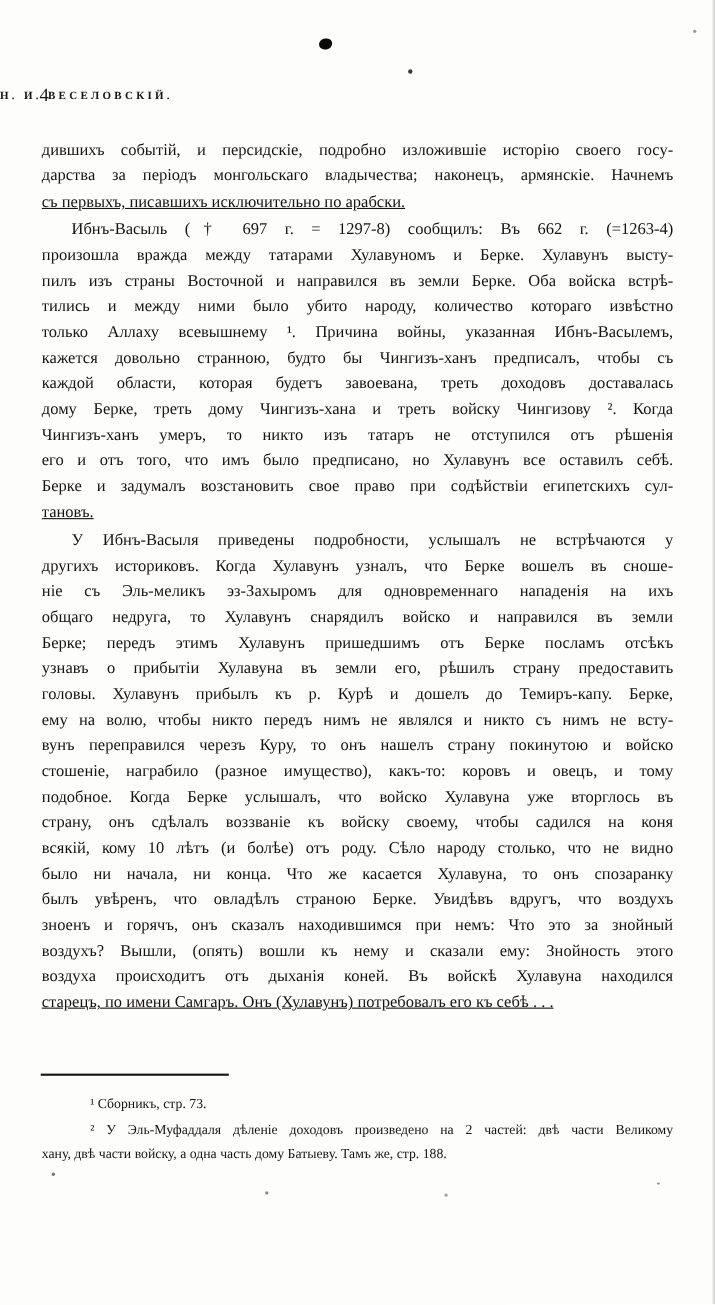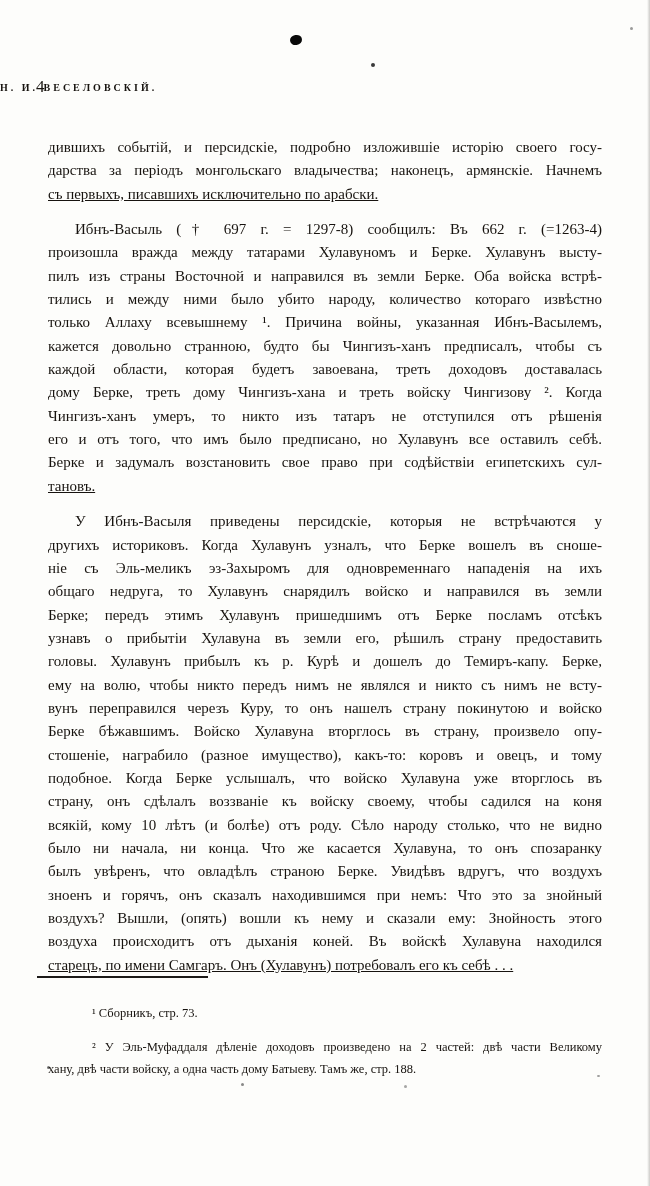--- a/index.html
+++ b/index.html
@@ -12,21 +12,21 @@
   .pageno {
     position:absolute; left:36px; top:78px;
     font-size:17px; line-height:18px;
   }
   .running {
     position:absolute; left:0; right:0; top:82px;
     text-align:left; font-weight:bold;
     font-size:10px; letter-spacing:3px;
   }
   .body-text { position:absolute; left:36px; top:124px; width:578px; }
-  .para { margin:12px; }
+  .para { margin:2px; }
   .line {
     font-size:15px; line-height:23.35px;
     text-align:justify; text-align-last:justify;
   }
   .line.lastline { text-align:right; text-align-last:left;text-decoration:underline; }
   .line.indent { text-indent:27px; }
   .fn-rule {
     position:absolute; left:37px; top:976px;
     width:171px; height:2px; background:#1c1a18;
   }
@@ -79,30 +79,29 @@
         <div class="line">только Аллаху всевышнему ¹. Причина войны, указанная Ибнъ-Васылемъ,</div>
         <div class="line">кажется довольно странною, будто бы Чингизъ-ханъ предписалъ, чтобы съ</div>
         <div class="line">каждой области, которая будетъ завоевана, треть доходовъ доставалась</div>
         <div class="line">дому Берке, треть дому Чингизъ-хана и треть войску Чингизову ². Когда</div>
         <div class="line">Чингизъ-ханъ умеръ, то никто изъ татаръ не отступился отъ рѣшенія</div>
         <div class="line">его и отъ того, что имъ было предписано, но Хулавунъ все оставилъ себѣ.</div>
         <div class="line">Берке и задумалъ возстановить свое право при содѣйствіи египетскихъ сул-</div>
         <div class="line lastline">тановъ.</div>
       </div>
       <div class="para">
-        <div class="line indent">У Ибнъ-Васыля приведены персидскіе, которыя не встрѣчаются у</div>
+        <div class="line indent">У Ибнъ-Васыля приведены подробности, услышалъ не встрѣчаются у</div>
         <div class="line">другихъ историковъ. Когда Хулавунъ узналъ, что Берке вошелъ въ сноше-</div>
         <div class="line">ніе съ Эль-меликъ эз-Захыромъ для одновременнаго нападенія на ихъ</div>
         <div class="line">общаго недруга, то Хулавунъ снарядилъ войско и направился въ земли</div>
         <div class="line">Берке; передъ этимъ Хулавунъ пришедшимъ отъ Берке посламъ отсѣкъ</div>
         <div class="line">узнавъ о прибытіи Хулавуна въ земли его, рѣшилъ страну предоставить</div>
         <div class="line">головы. Хулавунъ прибылъ къ р. Курѣ и дошелъ до Темиръ-капу. Берке,</div>
         <div class="line">ему на волю, чтобы никто передъ нимъ не являлся и никто съ нимъ не всту-</div>
         <div class="line">вунъ переправился черезъ Куру, то онъ нашелъ страну покинутою и войско</div>
-        <div class="line">Берке бѣжавшимъ. Войско Хулавуна вторглось въ страну, произвело опу-</div>
         <div class="line">стошеніе, награбило (разное имущество), какъ-то: коровъ и овецъ, и тому</div>
         <div class="line">подобное. Когда Берке услышалъ, что войско Хулавуна уже вторглось въ</div>
         <div class="line">страну, онъ сдѣлалъ воззваніе къ войску своему, чтобы садился на коня</div>
         <div class="line">всякій, кому 10 лѣтъ (и болѣе) отъ роду. Сѣло народу столько, что не видно</div>
         <div class="line">было ни начала, ни конца. Что же касается Хулавуна, то онъ спозаранку</div>
         <div class="line">былъ увѣренъ, что овладѣлъ страною Берке. Увидѣвъ вдругъ, что воздухъ</div>
         <div class="line">зноенъ и горячъ, онъ сказалъ находившимся при немъ: Что это за знойный</div>
         <div class="line">воздухъ? Вышли, (опять) вошли къ нему и сказали ему: Знойность этого</div>
         <div class="line">воздуха происходитъ отъ дыханія коней. Въ войскѣ Хулавуна находился</div>
         <div class="line lastline">старецъ, по имени Самгаръ. Онъ (Хулавунъ) потребовалъ его къ себѣ . . .</div>

